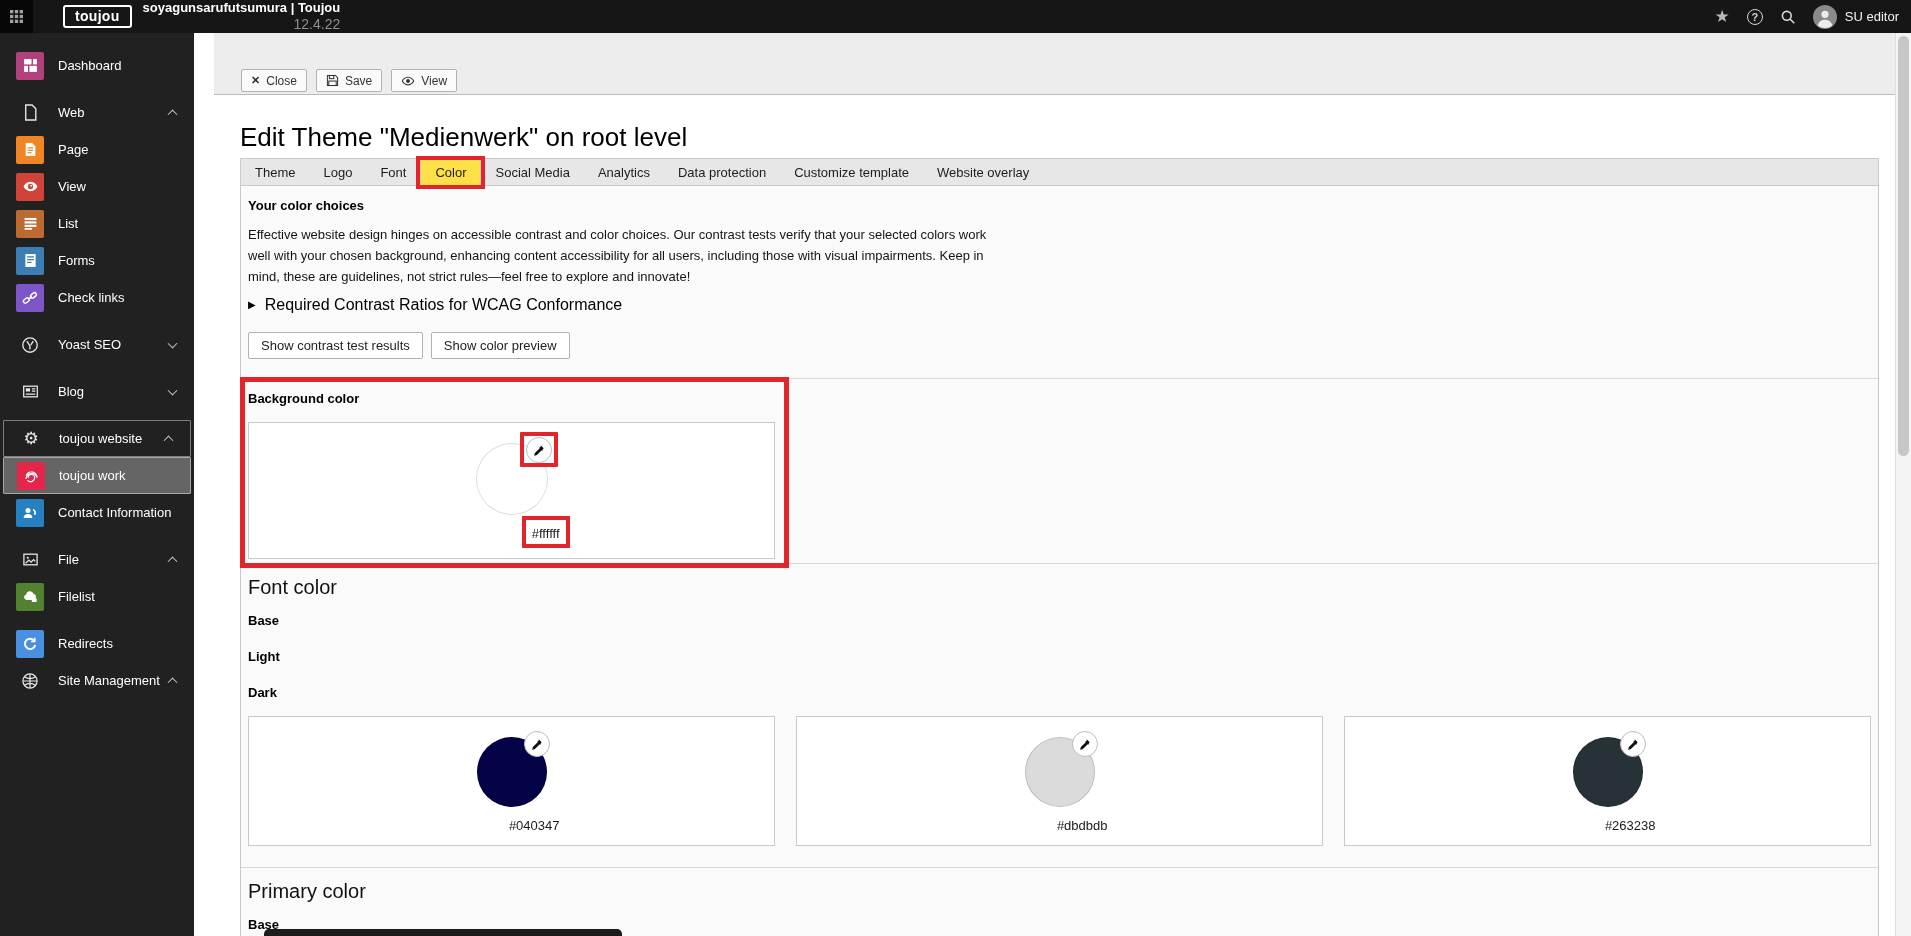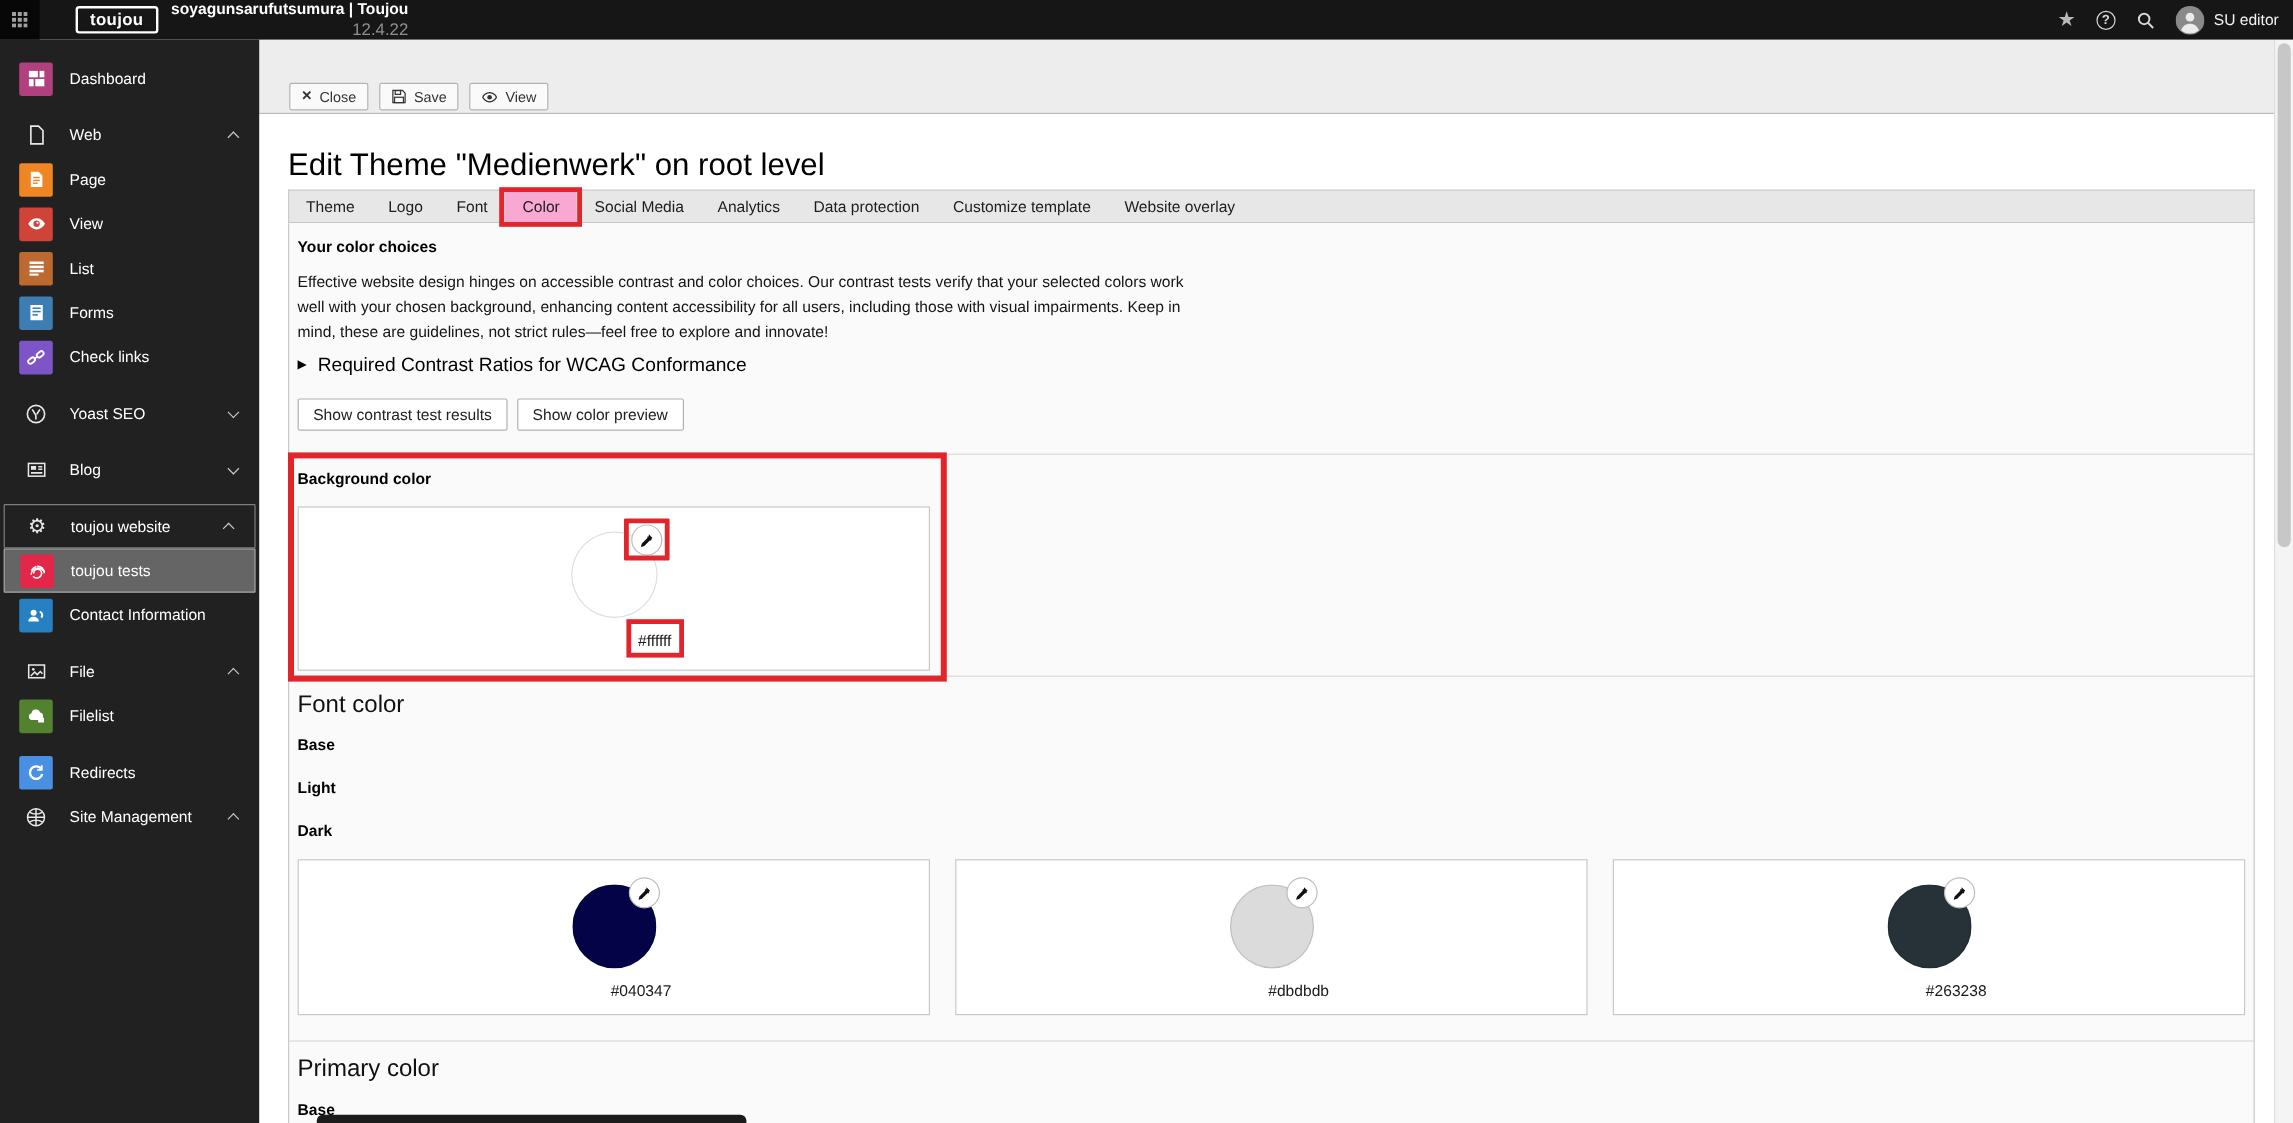--- a/index.html
+++ b/index.html
@@ -15,21 +15,21 @@
   .site-title { font-size:13px; font-weight:700; }
   .site-version { font-size:14px; color:#8f8f8f;text-align:right; }
   .topbar-right { margin-left:auto; display:flex; align-items:center; gap:17px; padding-right:12px; }
   .tb-icon { cursor:pointer; display:flex; align-items:center; justify-content:center; }
   .star-glyph { color:#b9b9b9; font-size:17px; line-height:1; }
   .help-circle { width:16px; height:16px; border:1.5px solid #d6d6d6; border-radius:50%; color:#d6d6d6; font-size:11px; font-weight:700; display:flex; align-items:center; justify-content:center; }
   .user-chip { display:flex; align-items:center; gap:8px; cursor:pointer; }
   .user-name { font-size:13px; color:#f2f2f2; }
 
   
-  .sidebar { position:absolute; left:0; top:33px; width:216px; height:903px; background:#212121; color:#fff; font-size:13px; overflow:hidden; z-index:30; }
+  .sidebar { position:absolute; left:0; top:33px; width:194px; height:903px; background:#212121; color:#fff; font-size:13px; overflow:hidden; z-index:30; }
   .side-row { height:37px; display:flex; align-items:center; padding-left:16px; position:relative; cursor:pointer; }
   .side-row.group { padding-left:20px; }
   .side-gap { height:10px; }
   .side-gap-lg { height:14px; }
   .tile { width:28px; height:28px; border-radius:2px; margin-right:14px; display:flex; align-items:center; justify-content:center; flex:0 0 28px; }
   .gicon { width:20px; height:20px; margin-right:18px; display:flex; align-items:center; justify-content:center; flex:0 0 20px; color:#e8e8e8; font-size:17px; }
   .side-label { white-space:nowrap; }
   .chev { position:absolute; right:18px; top:50%; width:7px; height:7px; border-right:1.6px solid #c9c9c9; border-bottom:1.6px solid #c9c9c9; }
   .chev.down { transform:translateY(-70%) rotate(45deg); }
   .chev.up { transform:translateY(-30%) rotate(-135deg); }
@@ -42,21 +42,21 @@
   .doc-buttons { position:absolute; left:27px; top:36px; display:flex; gap:9px; }
   .btn { display:inline-flex; align-items:center; gap:6px; font-size:12px; color:#333; background:#fafafa; border:1px solid #b3b3b3; border-radius:2px; padding:3px 9px; height:23px; cursor:pointer; font-family:inherit; }
   .x-glyph { font-size:11px; font-weight:700; line-height:1; }
 
   
   .main { position:absolute; left:214px; top:95px; width:1681px; height:841px; background:#fff; overflow:hidden; }
   .page-h1 { margin:27px 0 5px 26px; font-size:26px; line-height:31px; font-weight:300; color:#000; }
 
   .tabbar { margin-left:26px; width:1639px; height:28px; background:#e7e7e7; border:1px solid #cbcbcb; border-bottom:1px solid #c9c9c9; display:flex; align-items:stretch; }
   .tab { display:flex; align-items:center; padding:0 14px; font-size:13px; color:#1d1d1d; cursor:pointer; position:relative; }
-  .tab.active { background:#f9a8d4; border-left:1px solid #cbcbcb; border-right:1px solid #cbcbcb; }
+  .tab.active { background:#fde047; border-left:1px solid #cbcbcb; border-right:1px solid #cbcbcb; }
   .tab-ann { position:absolute; left:-5px; top:-3px; right:-5px; bottom:-4px; border:4px solid #e2252b; pointer-events:none; z-index:20; }
 
   .panel { margin-left:26px; width:1639px; min-height:920px; background:#fafafa; border:1px solid #c9c9c9; border-top:none; position:relative; }
 
   .sec1 { padding:12px 7px 0; height:193px; border-bottom:1px solid #d9d9d9; }
   .sec-heading { font-size:13px; font-weight:700; color:#000; }
   .sec1 p { margin-top:11px; font-size:13px; line-height:21px; color:#141414; }
   .wcag-row { margin-top:9px; font-size:16px; color:#000; display:flex; align-items:center; gap:9px; cursor:pointer; }
   .wcag-tri { font-size:10px; line-height:1; }
   .action-row { margin-top:18px; display:flex; gap:8px; }
@@ -246,21 +246,21 @@
   </div>
   <div class="side-row row-selected">
     <span class="tile" style="background: rgb(227, 39, 74);">
       <svg width="17" height="17" viewBox="0 0 16 16" fill="none" stroke="#fff" stroke-width="1.2" stroke-linecap="round">
           <path d="M2.8 10.8A5.6 5.6 0 0113 8.6"></path>
           <path d="M4.6 12.8a3.8 3.8 0 006.4-2.7 3.1 3.1 0 00-6.2-.2"></path>
           <path d="M8 4.6a5 5 0 015 5"></path>
           <path d="M3.2 7.6A5 5 0 016.4 4.9"></path>
         </svg>
     </span>
-    <span class="side-label">toujou tests</span>
+    <span class="side-label">toujou work</span>
   </div>
   <div class="side-row">
     <span class="tile" style="background: rgb(38, 128, 193);">
       <svg width="16" height="16" viewBox="0 0 16 16" fill="#fff">
           <circle cx="6" cy="5.6" r="2.5"></circle>
           <path d="M1.6 13c0-2.6 2-4.1 4.4-4.1s4.4 1.5 4.4 4.1z"></path>
           <path d="M11.3 3.9c1.6.5 2.7 2 2.7 3.7 0 1-.3 1.9-.9 2.6l-1.4-1.1c.4-.4.6-1 .6-1.5 0-1-.6-1.9-1.5-2.3z"></path>
         </svg>
     </span>
     <span class="side-label">Contact Information</span>

